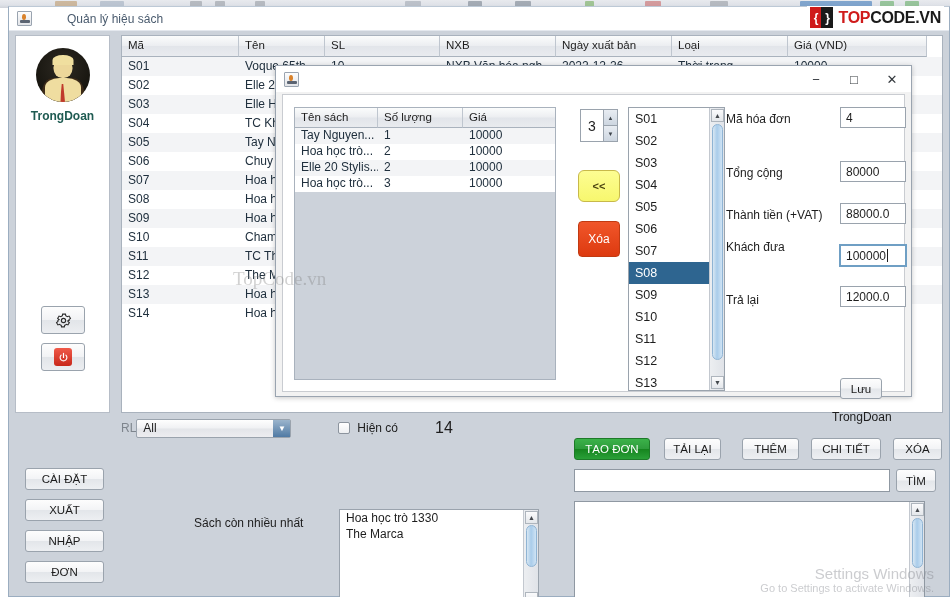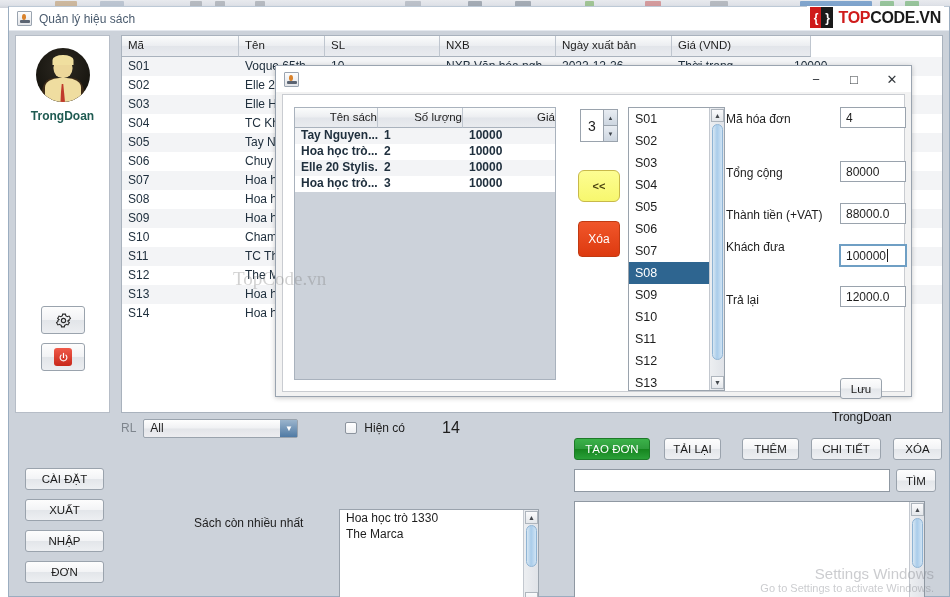--- a/index.html
+++ b/index.html
@@ -33,20 +33,21 @@
     position: absolute; left: 8px; top: 6px; width: 942px; height: 591px;
     background: #ffffff;
     border: 1px solid #9badc0;
     border-top: 1px solid #bdc9d6;
   }
   .mainwin-title {
     height: 24px; background: #ffffff;
     display: flex; align-items: center; padding-left: 8px;
     color: #4a5b6e; font-size: 12px;
     border-bottom: 1px solid #e4e8ee;
+    gap: 28px;
   }
   .java-ico {
     width: 15px; height: 15px; margin-right: 7px;
     border: 1px solid #9aa4b0; border-radius: 1px;
     background: linear-gradient(to bottom,#fdfdfd,#e2e4e8);
     position: relative; flex: none;
   }
   .java-ico::before {
     content: ""; position: absolute; left: 4px; top: 2px;
     width: 4px; height: 6px; border-radius: 50% 50% 40% 40%;
@@ -136,21 +137,21 @@
   .td {
     padding: 2px 0 0 6px; font-size: 12px; color: #20303e; overflow: hidden;
     white-space: nowrap;
   }
 
   
   .filterrow {
     position: absolute; left: 112px; top: 386px; right: 6px; height: 22px;
     display: flex; align-items: center;
   }
-  .rl-label { color: #7e858d; font-size: 12px; margin-right: 7px; }
+  .rl-label { color: #7e858d; font-size: 12px; }
   .combo {
     width: 155px; height: 19px; border: 1px solid #9aa3ad; border-radius: 2px;
     background: linear-gradient(to bottom,#fefefe 0%,#f0f1f3 48%,#e3e5e9 52%,#ededf0 100%);
     display: flex; align-items: center; position: relative;
   }
   .combo span { padding-left: 6px; font-size: 12px; color: #1d1d1d; }
   .combo .arrow {
     position: absolute; right: 0; top: 0; width: 17px; height: 17px;
     background: linear-gradient(to bottom,#9bb4cc,#4f7aa4);
     display: flex; align-items: center; justify-content: center;
@@ -277,24 +278,24 @@
   }
   .dlg-inner {
     position: absolute; left: 6px; top: 2px; right: 6px; bottom: 4px;
     background: #ffffff; border: 1px solid #c9ccd1;
   }
   .cart {
     position: absolute; left: 11px; top: 12px; width: 262px; height: 273px;
     background: #ccd2da; border: 1px solid #a9b2bd; overflow: hidden;
   }
   .cart .thead { height: 20px; }
-  .cart .th { background: linear-gradient(to bottom,#fbfcfc 0%,#eceef1 48%,#e2e5ea 52%,#e9ebef 100%); text-align: right; }
+  .cart .th { background: linear-gradient(to bottom,#fbfcfc 0%,#eceef1 48%,#e2e5ea 52%,#e9ebef 100%); }
   .cart .tr { height: 16px; background: #ffffff; }
   .cart .tr:nth-child(even) { background: #f3f4f6; }
-  .cart .td { font-size: 12px; padding-top: 0; font-weight: bold; }
+  .cart .td { font-size: 12px; padding-top: 0; }
 
   .spinner {
     position: absolute; left: 297px; top: 14px; width: 38px; height: 33px;
     display: flex;
   }
   .spinner .val {
     width: 23px; border: 1px solid #9aa3ad; border-right: none;
     background: #ffffff; display: flex; align-items: center; justify-content: center;
     font-size: 14px; color: #1d1d1d;
   }
@@ -409,20 +410,21 @@
         </div>
       </div>
 
       <div class="maintable">
         <div class="thead">
           <div class="th" style="width:117px">Mã</div>
           <div class="th" style="width:86px">Tên</div>
           <div class="th" style="width:115px">SL</div>
           <div class="th" style="width:116px">NXB</div>
           <div class="th" style="width:116px">Ngày xuất bản</div>
+          <div class="th" style="width:116px">Loại</div>
           <div class="th" style="width:139px">Giá (VND)</div>
         </div>
 
         <div class="tr">
           <div class="td" style="width:117px">S01</div>
           <div class="td" style="width:86px">Voque 65th</div>
           <div class="td" style="width:115px">10</div>
           <div class="td" style="width:116px">NXB Văn hóa ngh</div>
           <div class="td" style="width:116px">2022-12-26</div>
           <div class="td" style="width:116px">Thời trang</div>

